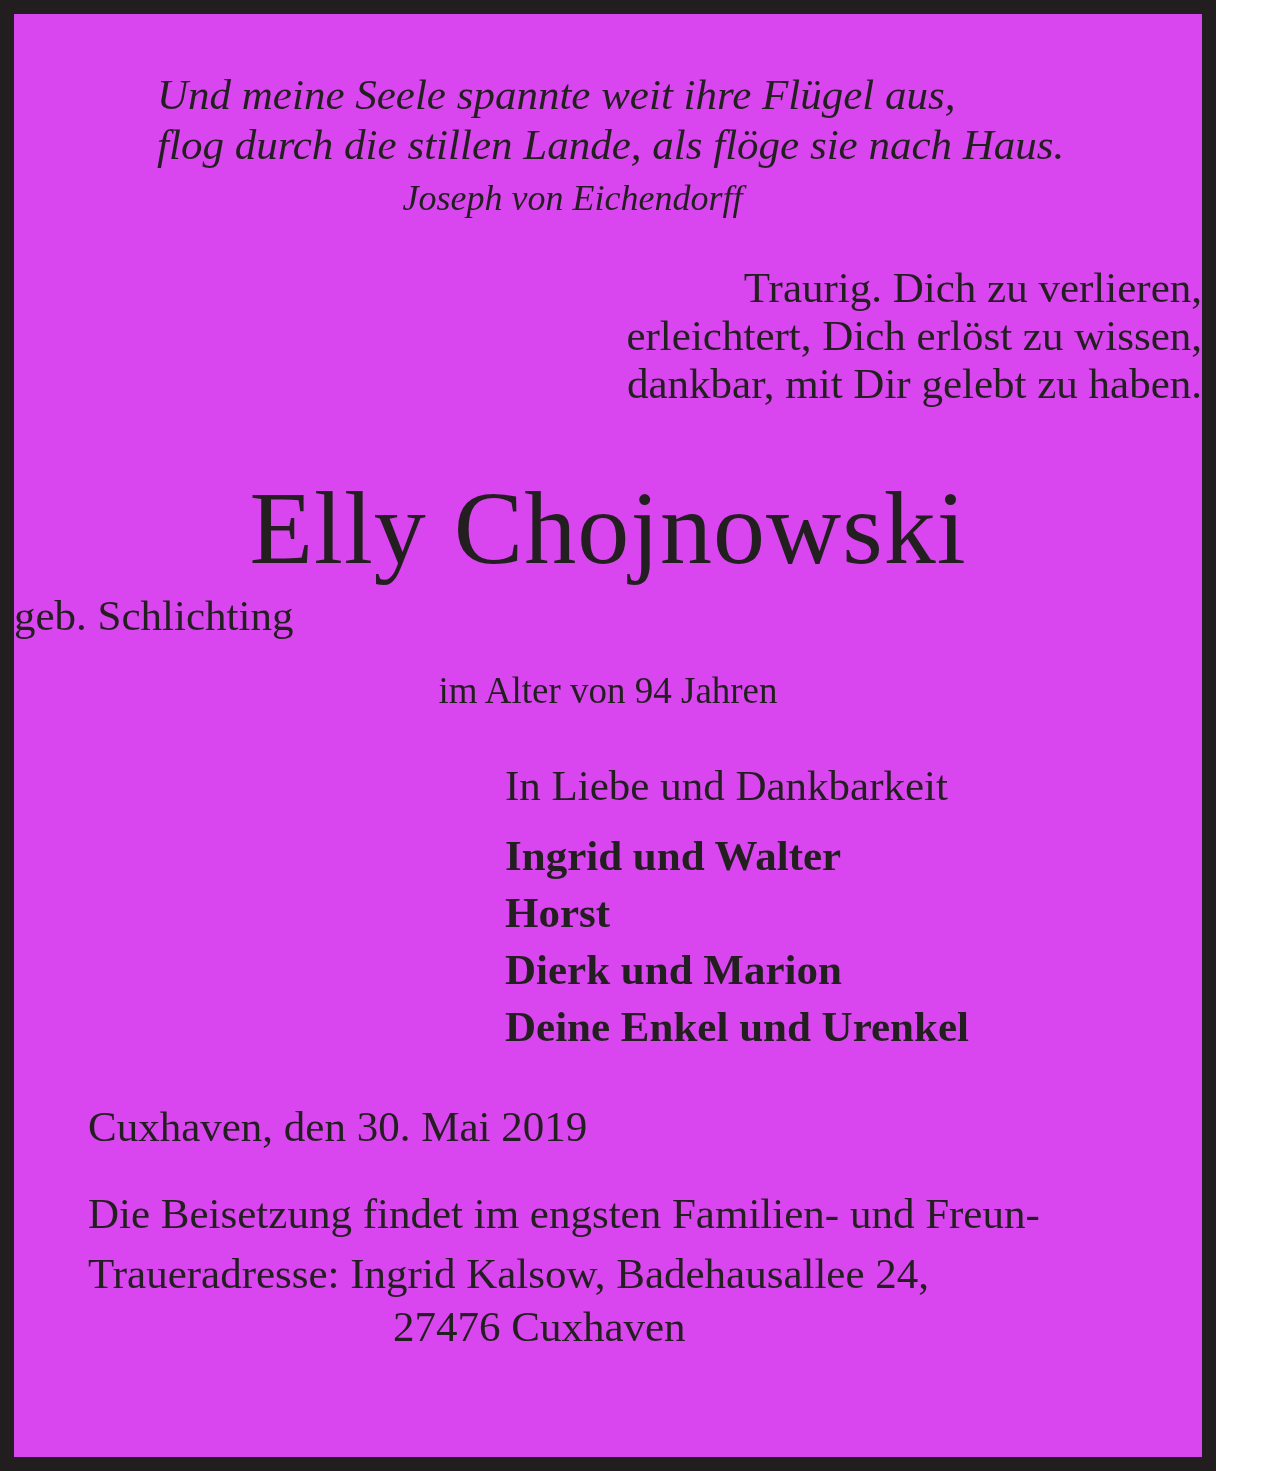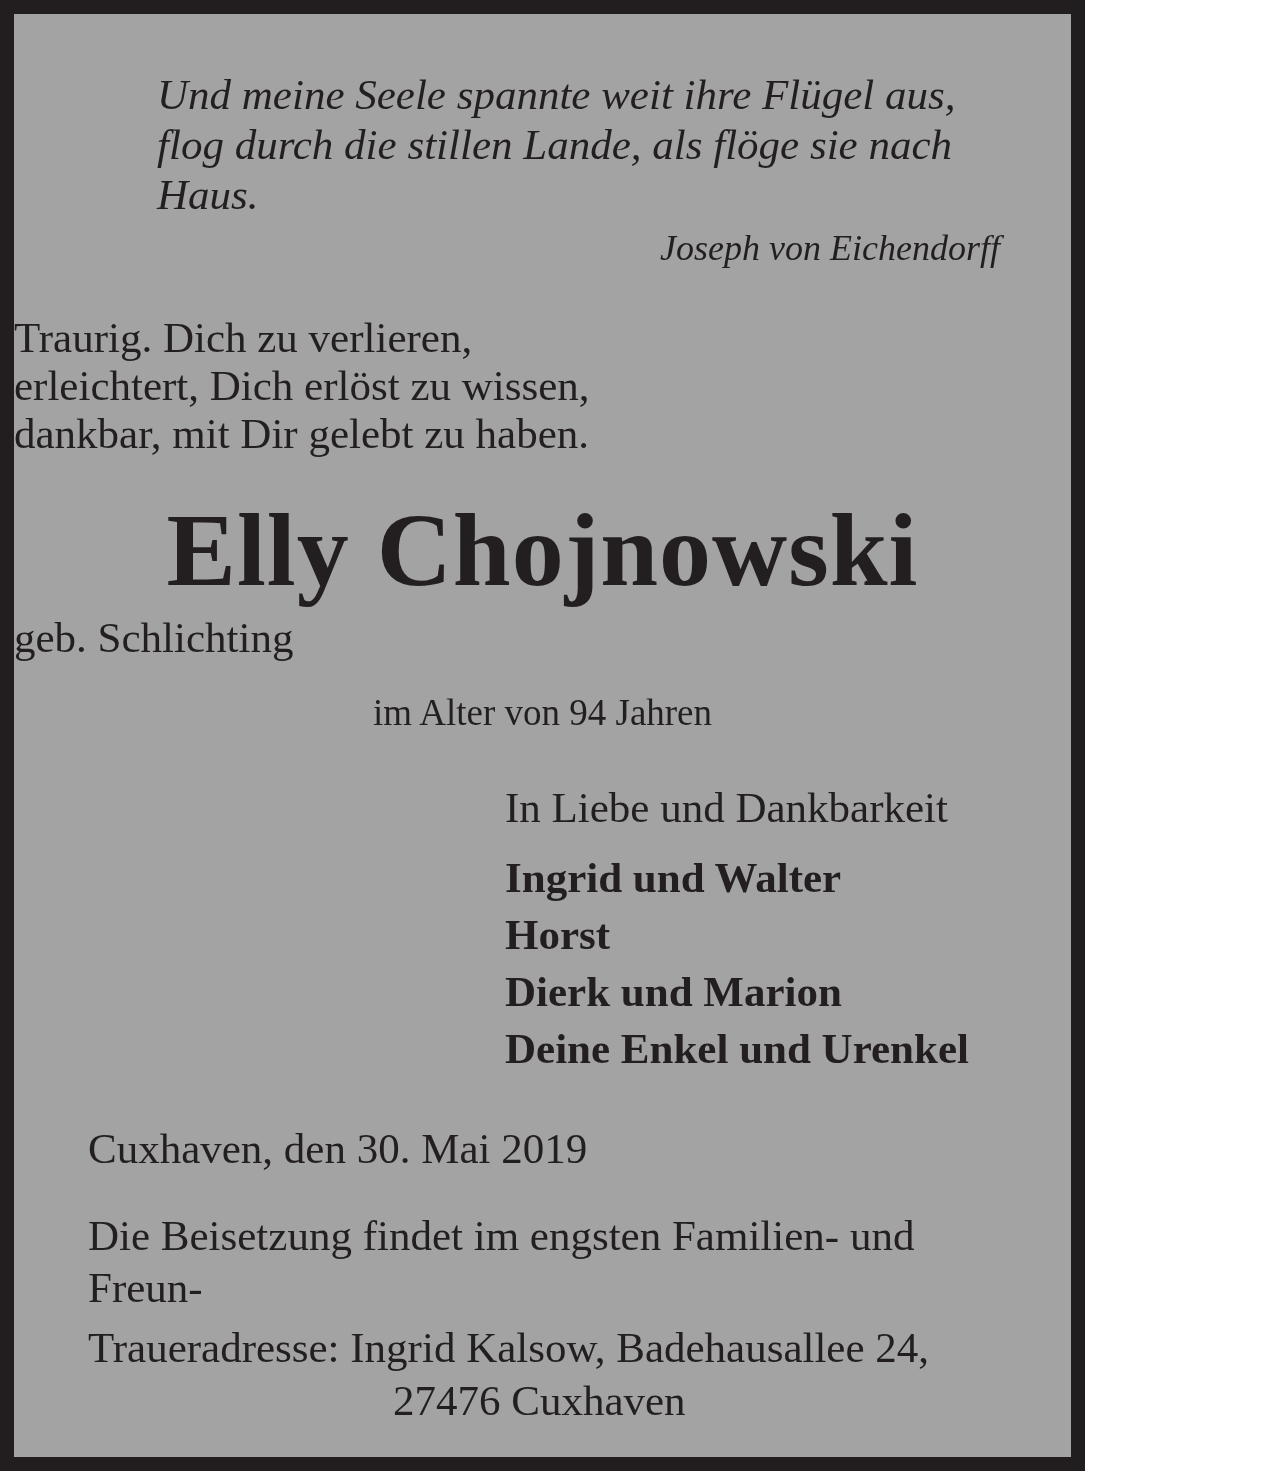--- a/index.html
+++ b/index.html
@@ -2,51 +2,51 @@
 <html><head>
 <meta charset="utf-8">
 <style>
   html, body {
     margin: 0;
     padding: 0;
     background: #ffffff;
   }
   .page {
     box-sizing: border-box;
-    width: 1085px;
+    width: 1216px;
     height: 1471px;
     border: 14px solid #221e1f;
-    background: #a3a3a3;
+    background: #d946ef;
     color: #231f20;
     font-family: "Liberation Serif", "DejaVu Serif", serif;
     overflow: hidden;
   }
   .quote {
     margin: 56px 71px 0 143px;
     font-style: italic;
     font-size: 43px;
     line-height: 50px;
   }
   .quote-attribution {
-    text-align: right;
+    text-align: center;
     font-style: italic;
     font-size: 36px;
     line-height: 44px;
     margin: 6px 71px 0 0;
   }
   .sentiment {
     margin-top: 44px;
-    text-align: left;
+    text-align: right;
     font-size: 43px;
     line-height: 48px;
   }
   .name {
-    margin-top: 40px;
+    margin-top: 68px;
     text-align: center;
-    font-weight: bold;
+    font-weight: normal;
     font-size: 104px;
     line-height: 104px;
     letter-spacing: 1px;
     white-space: nowrap;
   }
   .maiden {
     margin-top: 12px;
     text-align: left;
     font-size: 43px;
     line-height: 48px;

